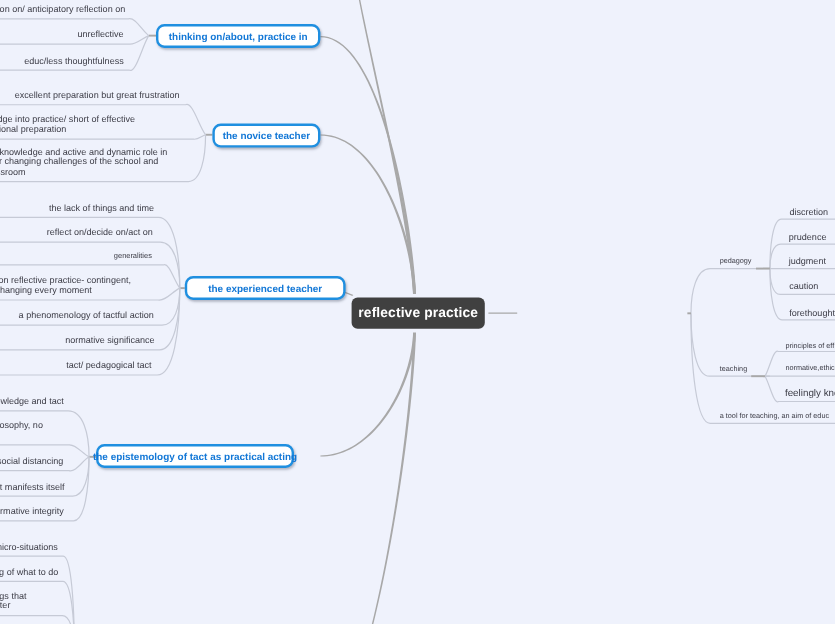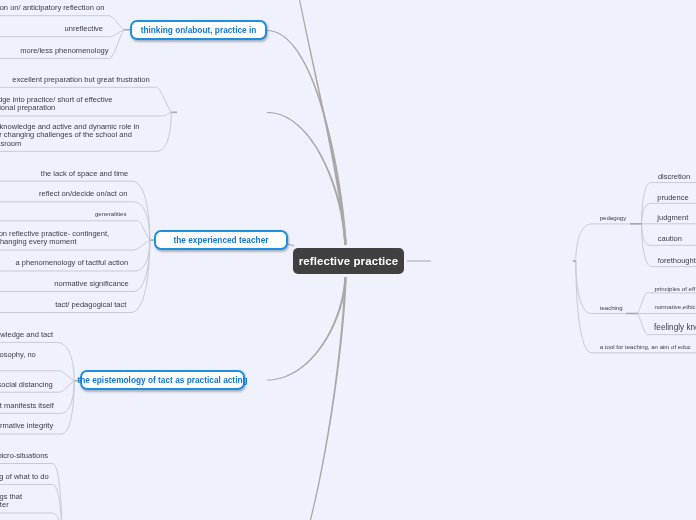--- a/index.html
+++ b/index.html
@@ -72,29 +72,30 @@
 <path d="M696.0,266.6 L651.8,266.6 C644.5,266.6 641.6,245.2 641.6,223.8" fill="none" stroke="#c6cad6" stroke-width="1.0"></path>
 <path d="M696.0,292.9 L648.5,292.9 C644.6,290.4 641.2,307.3 637.5,313.5" fill="none" stroke="#c6cad6" stroke-width="1.0"></path>
 <path d="M696.0,313.5 L637.5,313.5" fill="none" stroke="#c6cad6" stroke-width="1.0"></path>
 <path d="M696.0,334.6 L648.8,334.6 C644.8,337.1 641.3,319.8 637.5,313.5" fill="none" stroke="#c6cad6" stroke-width="1.0"></path>
 <path d="M572.8,261.1 L575.8,261.1" fill="none" stroke="#a8a8a8" stroke-width="1.6"></path>
 <path d="M630,223.8 L641.6,223.8" fill="none" stroke="#a8a8a8" stroke-width="1.6"></path>
 <path d="M626,313.5 L637.5,313.5" fill="none" stroke="#a8a8a8" stroke-width="1.6"></path>
 </svg>
 <div class="nd" id="center" style="left:293px;top:248px;width:111px;height:26px;">reflective practice</div>
 <div class="nd mainnode" style="left:130.0px;top:20.0px;width:137px;">thinking on/about, practice in</div>
+<div class="nd mainnode" style="left:177.0px;top:102.5px;width:90px;">the novice teacher</div>
 <div class="nd mainnode" style="left:154.0px;top:230.0px;width:134px;">the experienced teacher</div>
 <div class="nd mainnode" style="left:80.0px;top:370.0px;width:165px;">the epistemology of tact as practical acting</div>
 <div class="nd leaf" style="left:-22.5px;top:4.1px;">reflection on/ anticipatory reflection on</div>
 <div class="nd leaf" style="left:64.5px;top:25.1px;">unreflective</div>
-<div class="nd leaf" style="left:20.2px;top:46.8px;">more/less phenomenology</div>
+<div class="nd leaf" style="left:20.2px;top:46.8px;">educ/less thoughtfulness</div>
 <div class="nd leaf" style="left:12.3px;top:75.7px;">excellent preparation but great frustration</div>
 <div class="nd leaf wrap" style="left:-25.5px;top:96.0px;width:145px;">knowledge into practice/ short of effective professional preparation</div>
 <div class="nd leaf wrap" style="left:-13.0px;top:123.0px;width:155px;">the knowledge and active and dynamic role in ever changing challenges of the school and classroom</div>
-<div class="nd leaf" style="left:40.8px;top:169.5px;">the lack of space and time</div>
+<div class="nd leaf" style="left:40.8px;top:169.5px;">the lack of things and time</div>
 <div class="nd leaf" style="left:39.0px;top:190.2px;">reflect on/decide on/act on</div>
 <div class="nd leaf sm" style="left:94.9px;top:210.2px;">generalities</div>
 <div class="nd leaf wrap" style="left:-34.0px;top:230.0px;width:146px;">reflection on reflective practice- contingent, situation changing every moment</div>
 <div class="nd leaf" style="left:15.5px;top:259.4px;">a phenomenology of tactful action</div>
 <div class="nd leaf" style="left:54.3px;top:279.9px;">normative significance</div>
 <div class="nd leaf" style="left:55.2px;top:300.9px;">tact/ pedagogical tact</div>
 <div class="nd leaf" style="left:-11.8px;top:330.8px;">knowledge and tact</div>
 <div class="nd leaf wrap" style="left:-53.7px;top:350.8px;width:90px;">no rules, no philosophy, no theory</div>
 <div class="nd leaf" style="left:-2.5px;top:380.6px;">social distancing</div>
 <div class="nd leaf" style="left:-10.2px;top:401.8px;">tact manifests itself</div>

